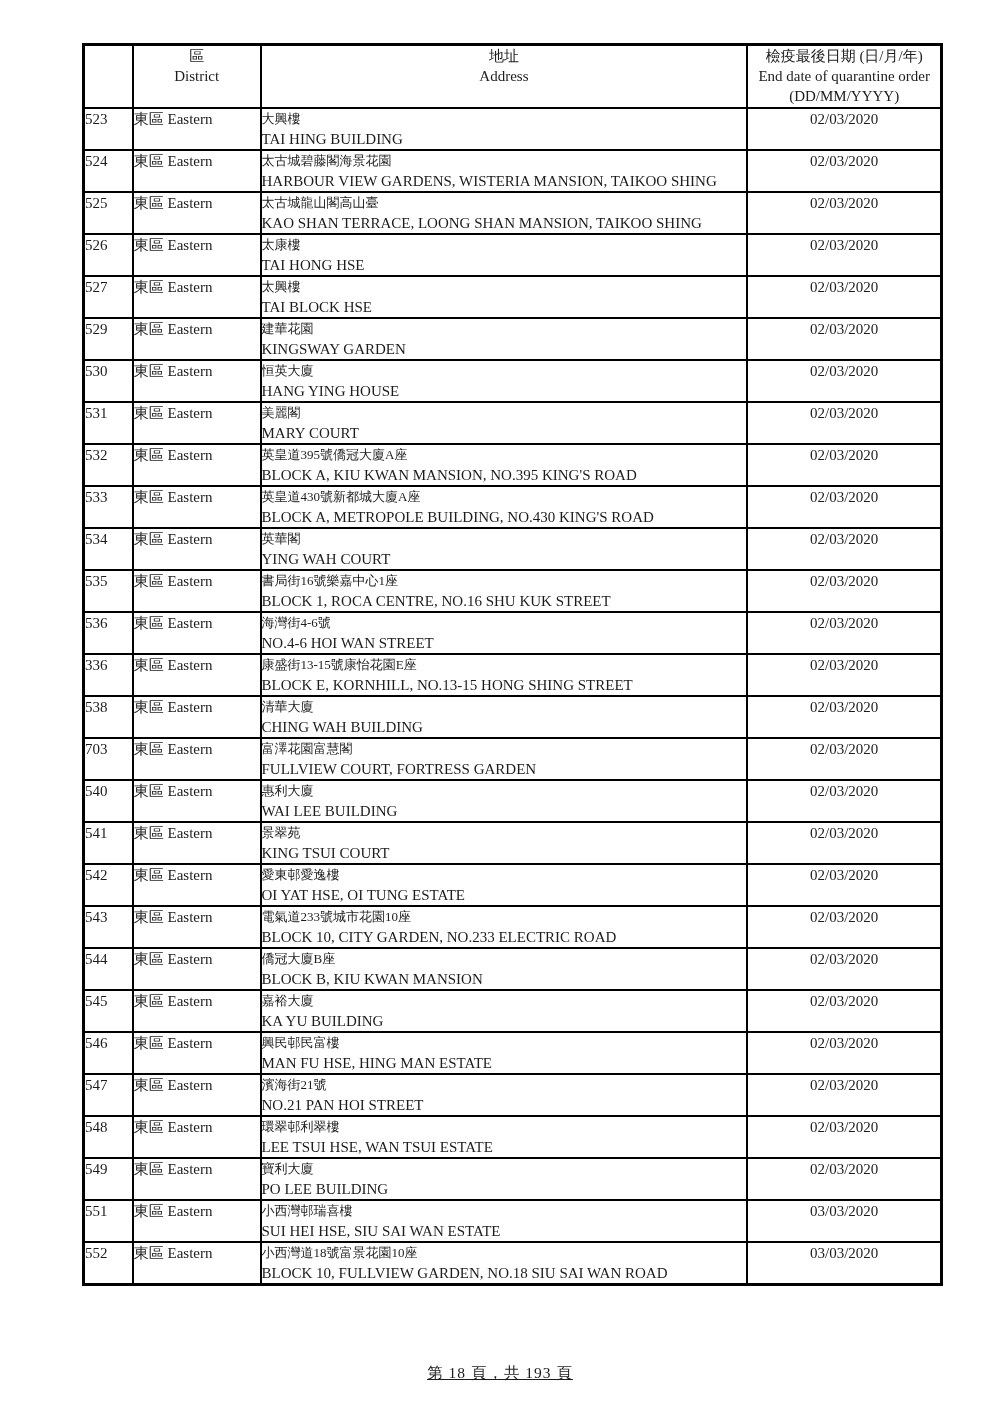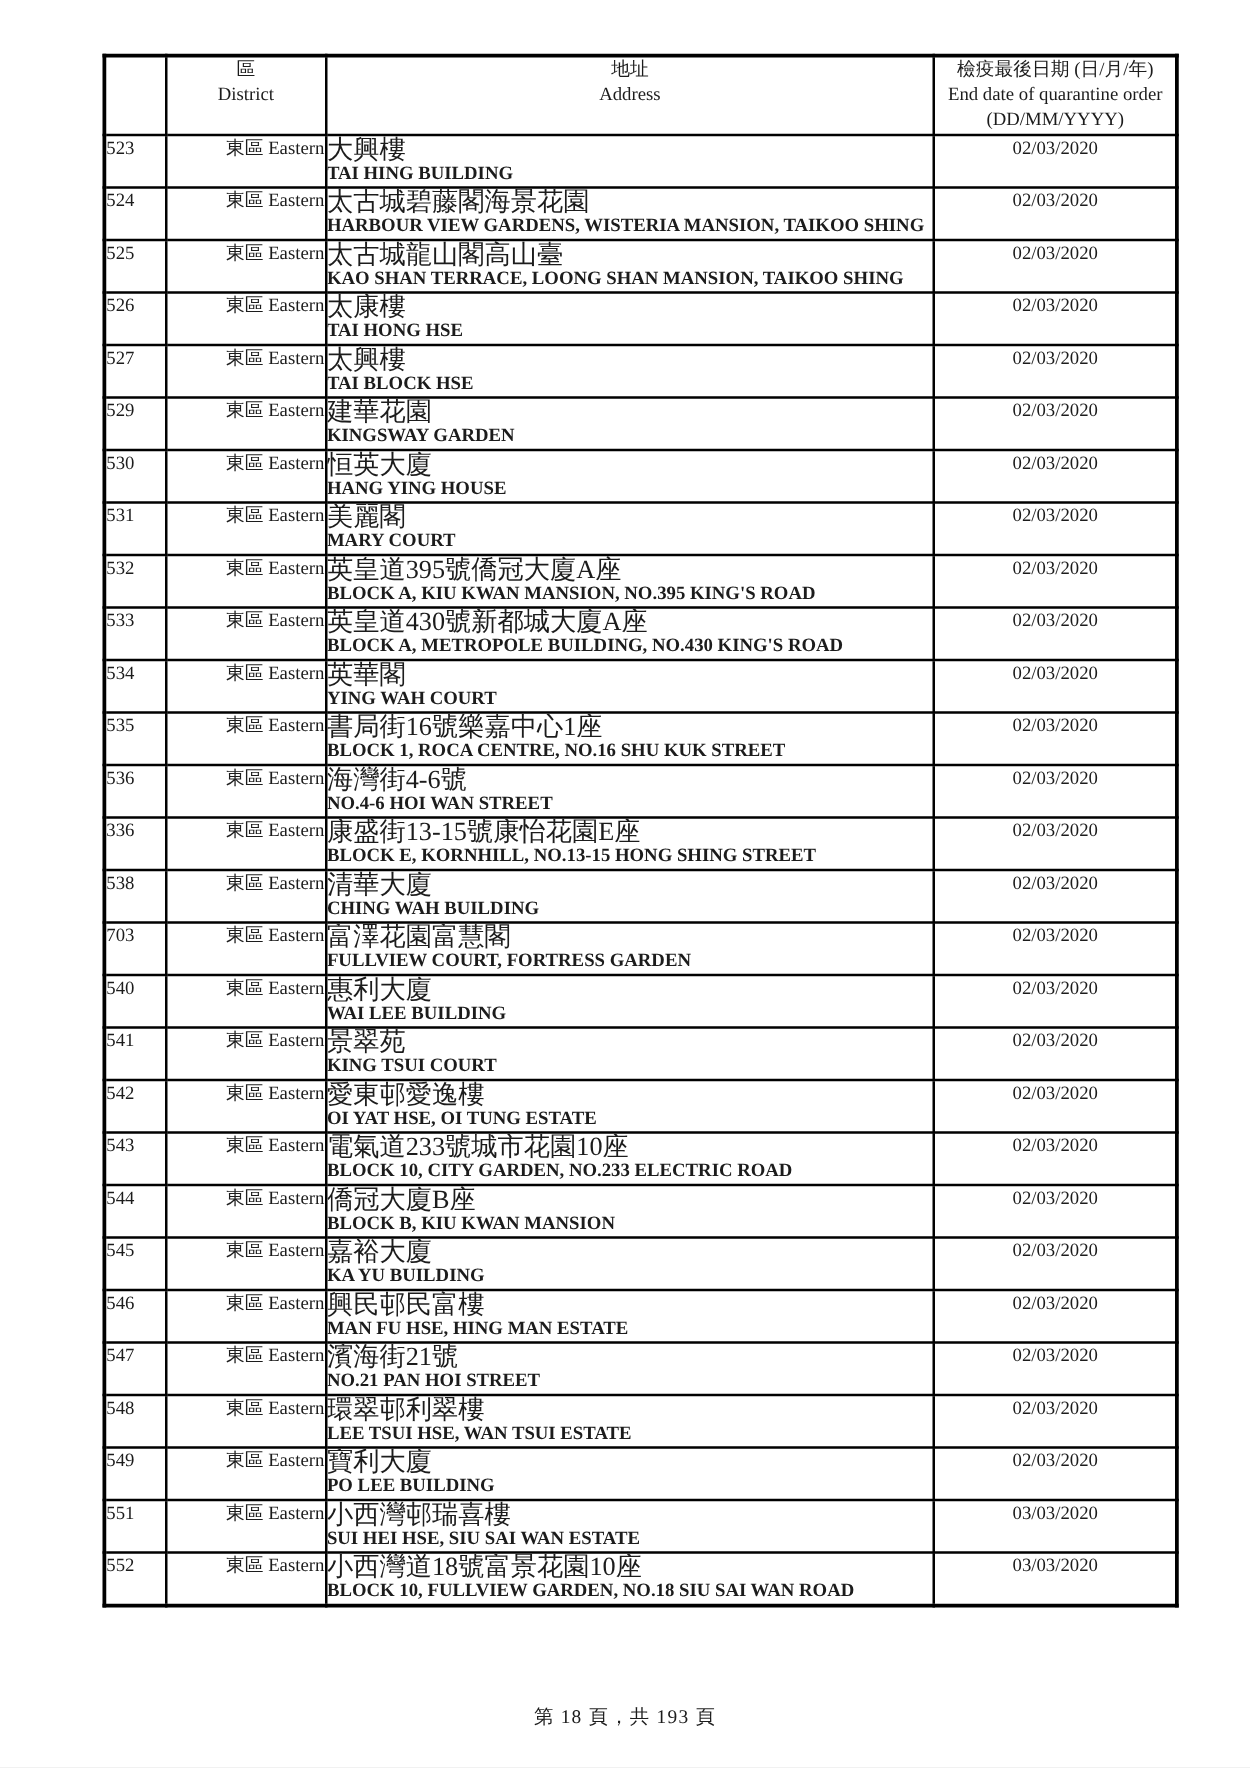--- a/index.html
+++ b/index.html
@@ -31,33 +31,34 @@
     overflow: hidden;
     white-space: nowrap;
   }
   thead th { height: 61px; text-align: center; line-height: 20px; padding-top: 2px; }
   tbody td { height: 36px; line-height: 20px; padding-top: 1px; }
   .col-no    { width: 49px; }
   .col-dist  { width: 127px; }
   .col-addr  { width: 484px; }
   .col-date  { width: 193px; }
   td.c-no   { }
-  td.c-dist { padding-left: 5px; text-align: right; }
+  td.c-dist { padding-left: 5px; }
   td.c-addr { padding-left: 5px; }
   td.c-date { text-align: center; }
-  .addr-zh { font-size: 21px; }
-  .addr-en { font-size: 15px; font-weight: bold; }
+  .addr-zh { font-size: 13px; }
+  .addr-en { font-size: 15px; }
   .footer {
     position: absolute;
     top: 1363px;
     left: 0;
     width: 100%;
     text-align: center;
     font-size: 15.5px;
     letter-spacing: 1px;
+    text-decoration: underline;
   }
 </style>
 </head>
 <body>
 
 <div class="page">
 
   <table class="quarantine">
     <colgroup>
       <col class="col-no">

